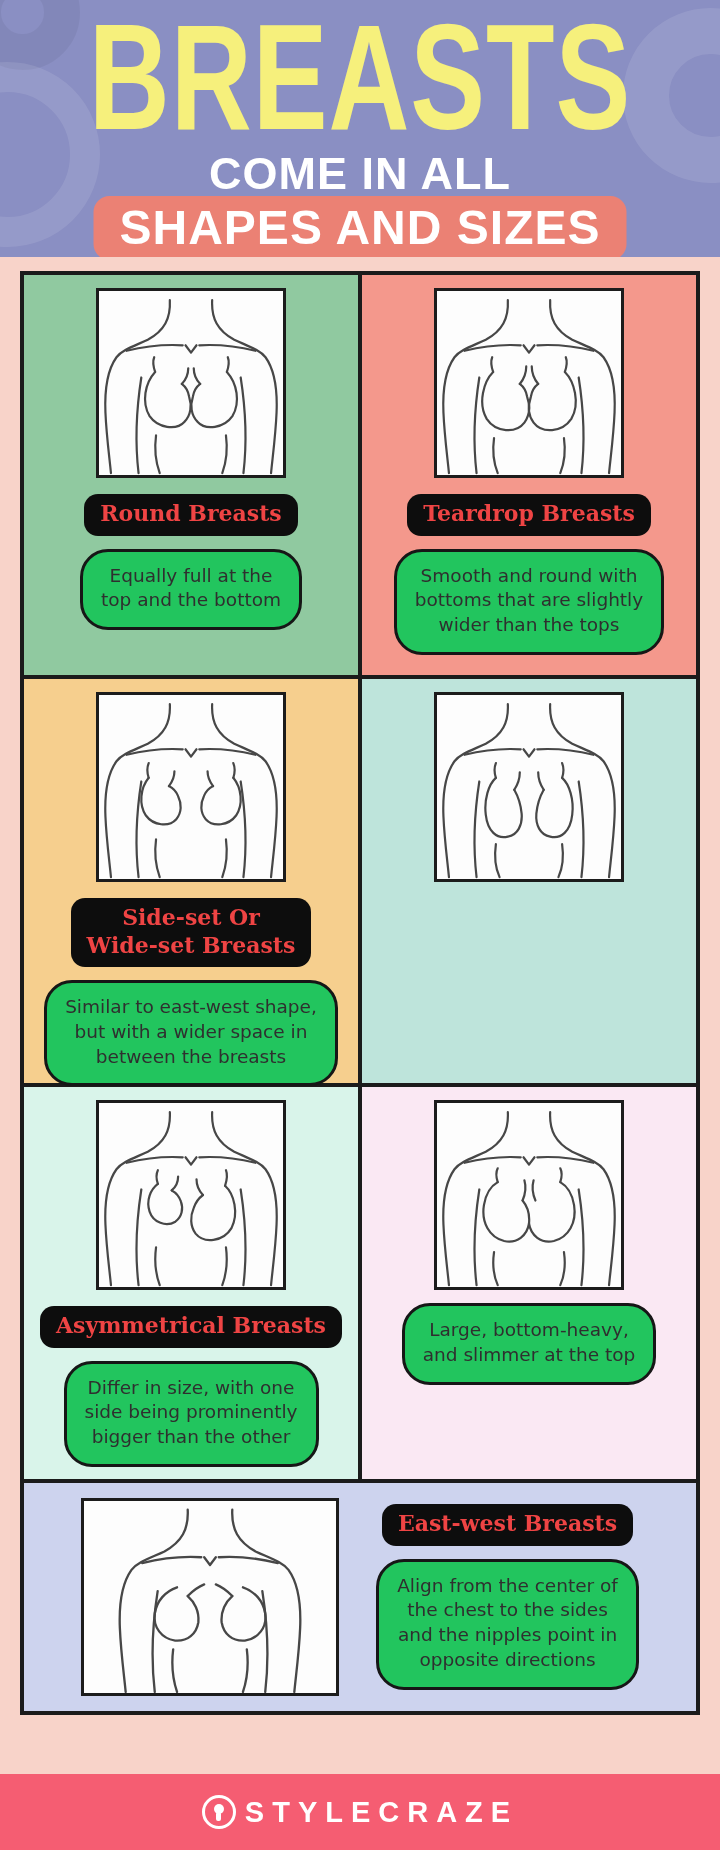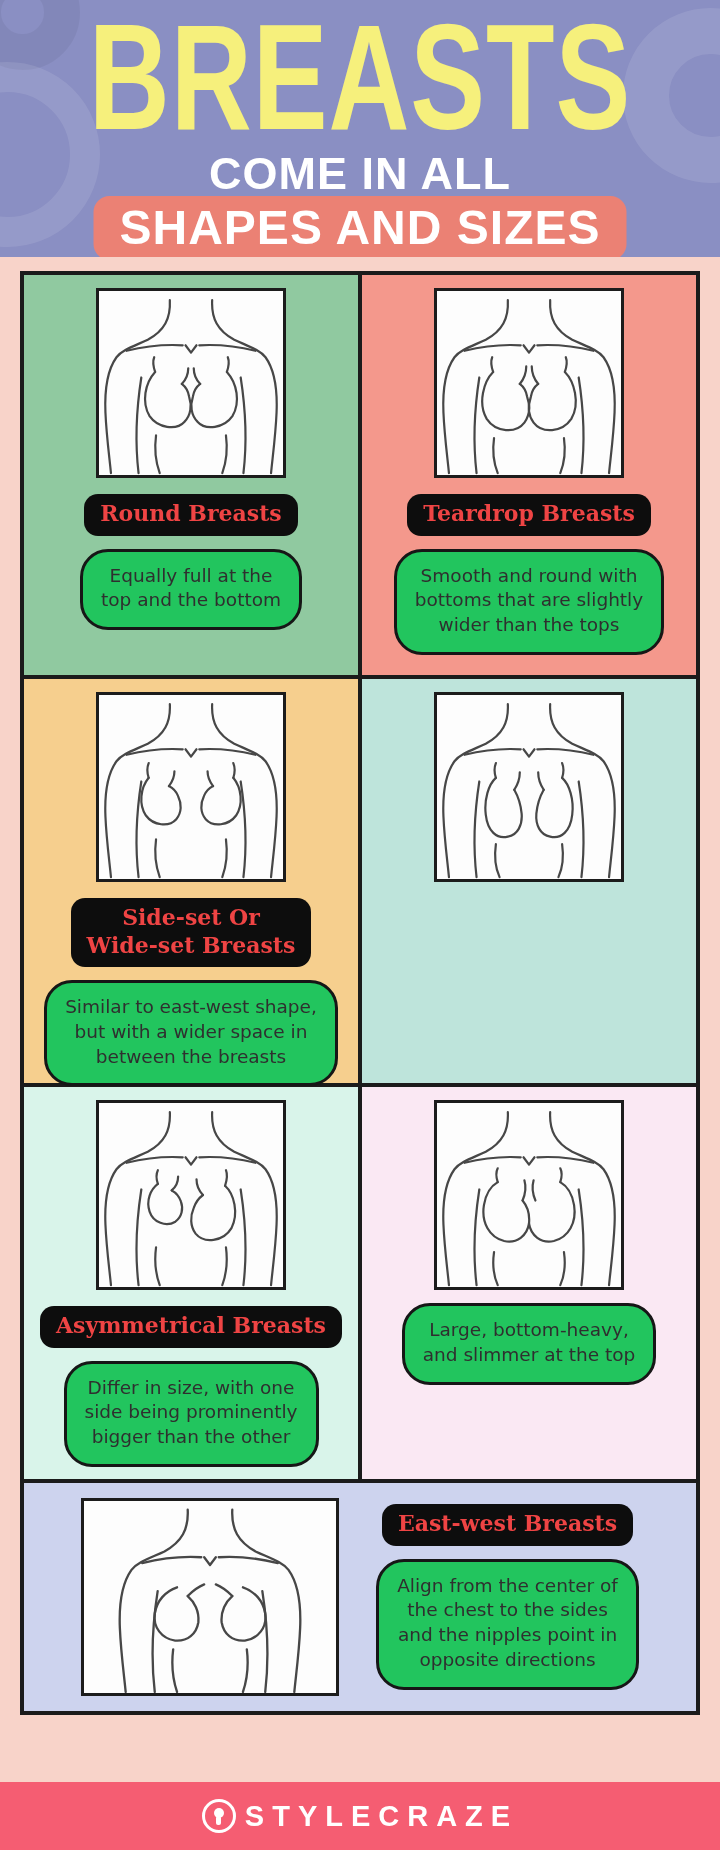--- a/index.html
+++ b/index.html
@@ -69,21 +69,21 @@
   .desc {
     margin-top:13px; background:#22c55e; border:3.5px solid #161616;
     border-radius:28px; padding:12px 18px 14px;
     font-family:"DejaVu Sans", sans-serif; font-size:18.5px; line-height:1.34;
     color:#2f2f2f; text-align:center; white-space:pre-line;
   }
   .wide-right { display:flex; flex-direction:column; align-items:center; }
   .wide-right .pill { margin-top:0; }
   
   .footer {
-    position:absolute; left:0; bottom:0; width:100%; height:68px;
+    position:absolute; left:0; bottom:0; width:100%; height:76px;
     background:#f55d72; display:flex; align-items:center; justify-content:center;
     gap:9px;
   }
   .brand-icon {
     width:34px; height:34px; border:3px solid #fff; border-radius:50%;
     position:relative; flex:none;
   }
   .brand-icon::before {
     content:""; position:absolute; left:50%; top:6px; width:10px; height:10px;
     margin-left:-5px; background:#fff; border-radius:50%;

